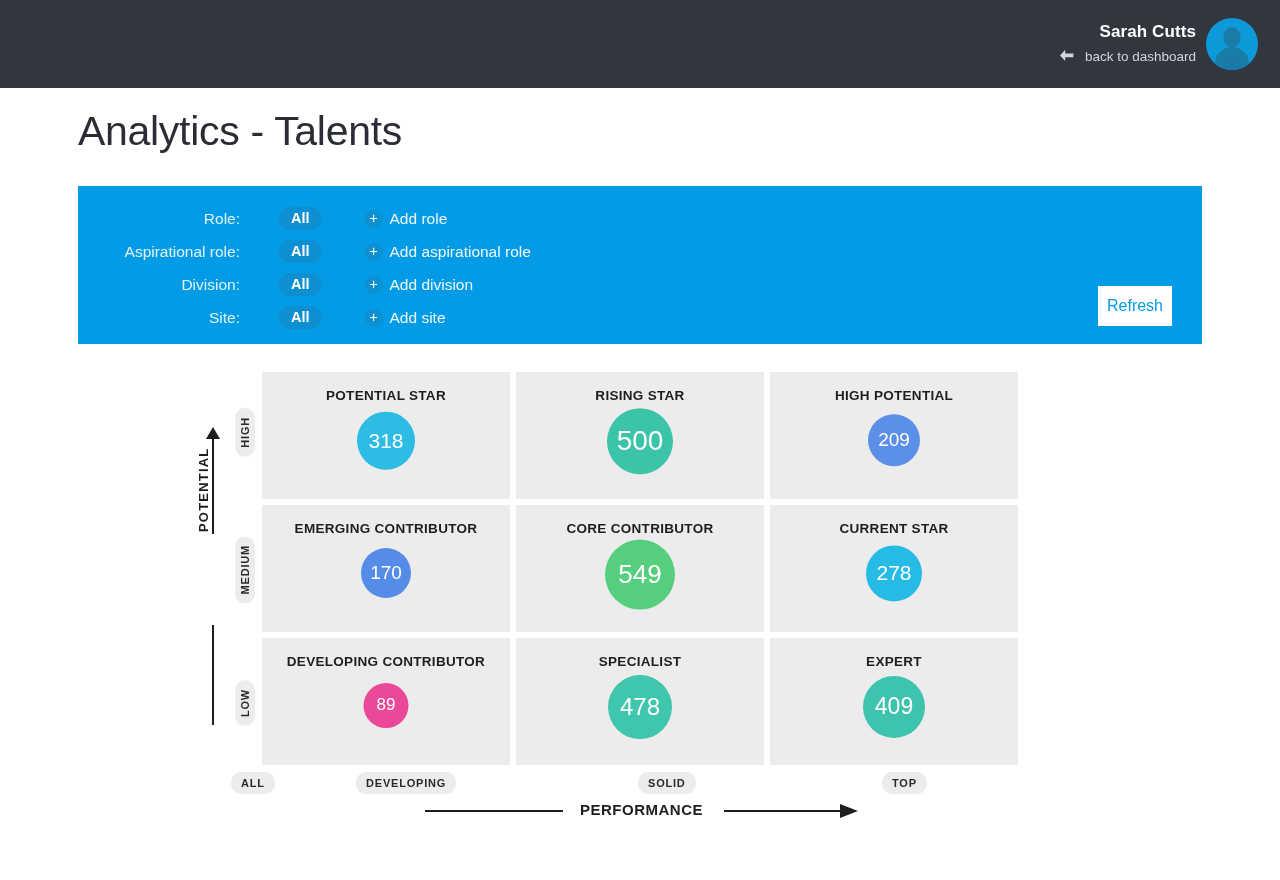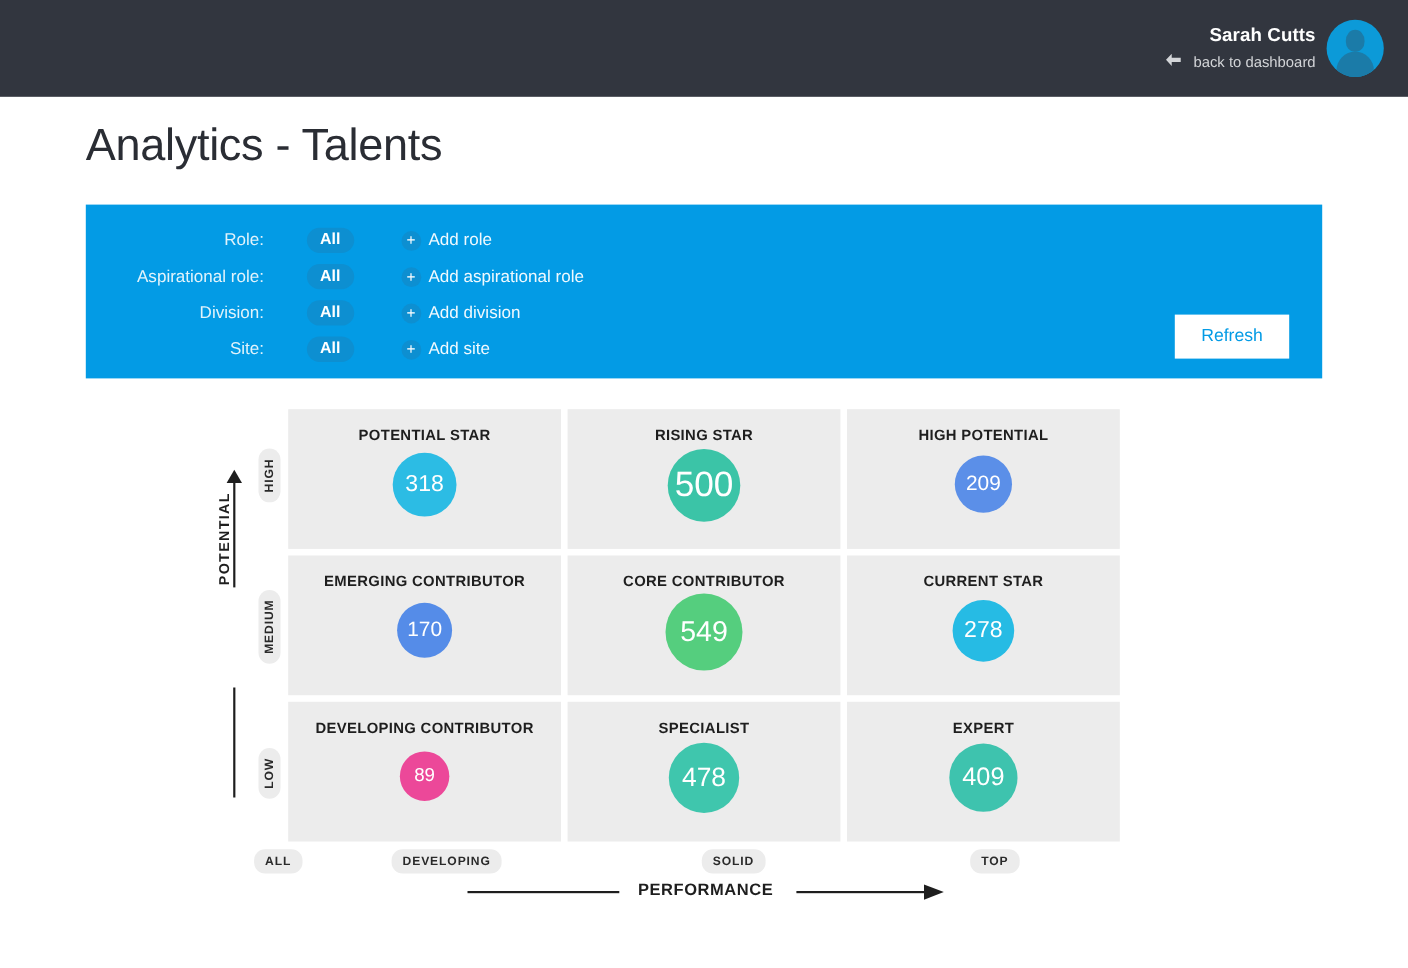--- a/index.html
+++ b/index.html
@@ -133,21 +133,21 @@
     text-align: center;
     flex: 0 0 auto;
   }
   .add-label {
     color: #f0f9fe;
     font-size: 15.5px;
   }
   .refresh-btn {
     position: absolute;
     right: 30px; top: 100px;
-    width: 104px; height: 40px;
+    width: 74px; height: 40px;
     background: #ffffff;
     color: #039be5;
     font-size: 16px;
     border: none;
     cursor: pointer;
     font-family: "Liberation Sans", sans-serif;
   }
 
   
   .matrix-wrap {
@@ -369,21 +369,21 @@
   <div class="y-tick medium" data-name="y-axis-tick-medium">MEDIUM</div>
   <div class="y-tick low" data-name="y-axis-tick-low">LOW</div>
 
   <div class="matrix" id="matrix-grid" data-name="talent-matrix-grid">
       <div class="cell" data-name="matrix-cell">
         <div class="cell-title" data-name="matrix-cell-title">POTENTIAL STAR</div>
         <div class="bubble" data-name="matrix-cell-bubble" style="width: 58px; height: 58px; background: rgb(44, 188, 228); font-size: 21px;">318</div>
       </div>
       <div class="cell" data-name="matrix-cell">
         <div class="cell-title" data-name="matrix-cell-title">RISING STAR</div>
-        <div class="bubble" data-name="matrix-cell-bubble" style="width: 66px; height: 66px; background: rgb(59, 196, 167); font-size: 32px;">500</div>
+        <div class="bubble" data-name="matrix-cell-bubble" style="width: 66px; height: 66px; background: rgb(59, 196, 167); font-size: 28px;">500</div>
       </div>
       <div class="cell" data-name="matrix-cell">
         <div class="cell-title" data-name="matrix-cell-title">HIGH POTENTIAL</div>
         <div class="bubble" data-name="matrix-cell-bubble" style="width: 52px; height: 52px; background: rgb(91, 143, 232); font-size: 19px;">209</div>
       </div>
       <div class="cell" data-name="matrix-cell">
         <div class="cell-title" data-name="matrix-cell-title">EMERGING CONTRIBUTOR</div>
         <div class="bubble" data-name="matrix-cell-bubble" style="width: 50px; height: 50px; background: rgb(85, 140, 232); font-size: 19px;">170</div>
       </div>
       <div class="cell" data-name="matrix-cell">

